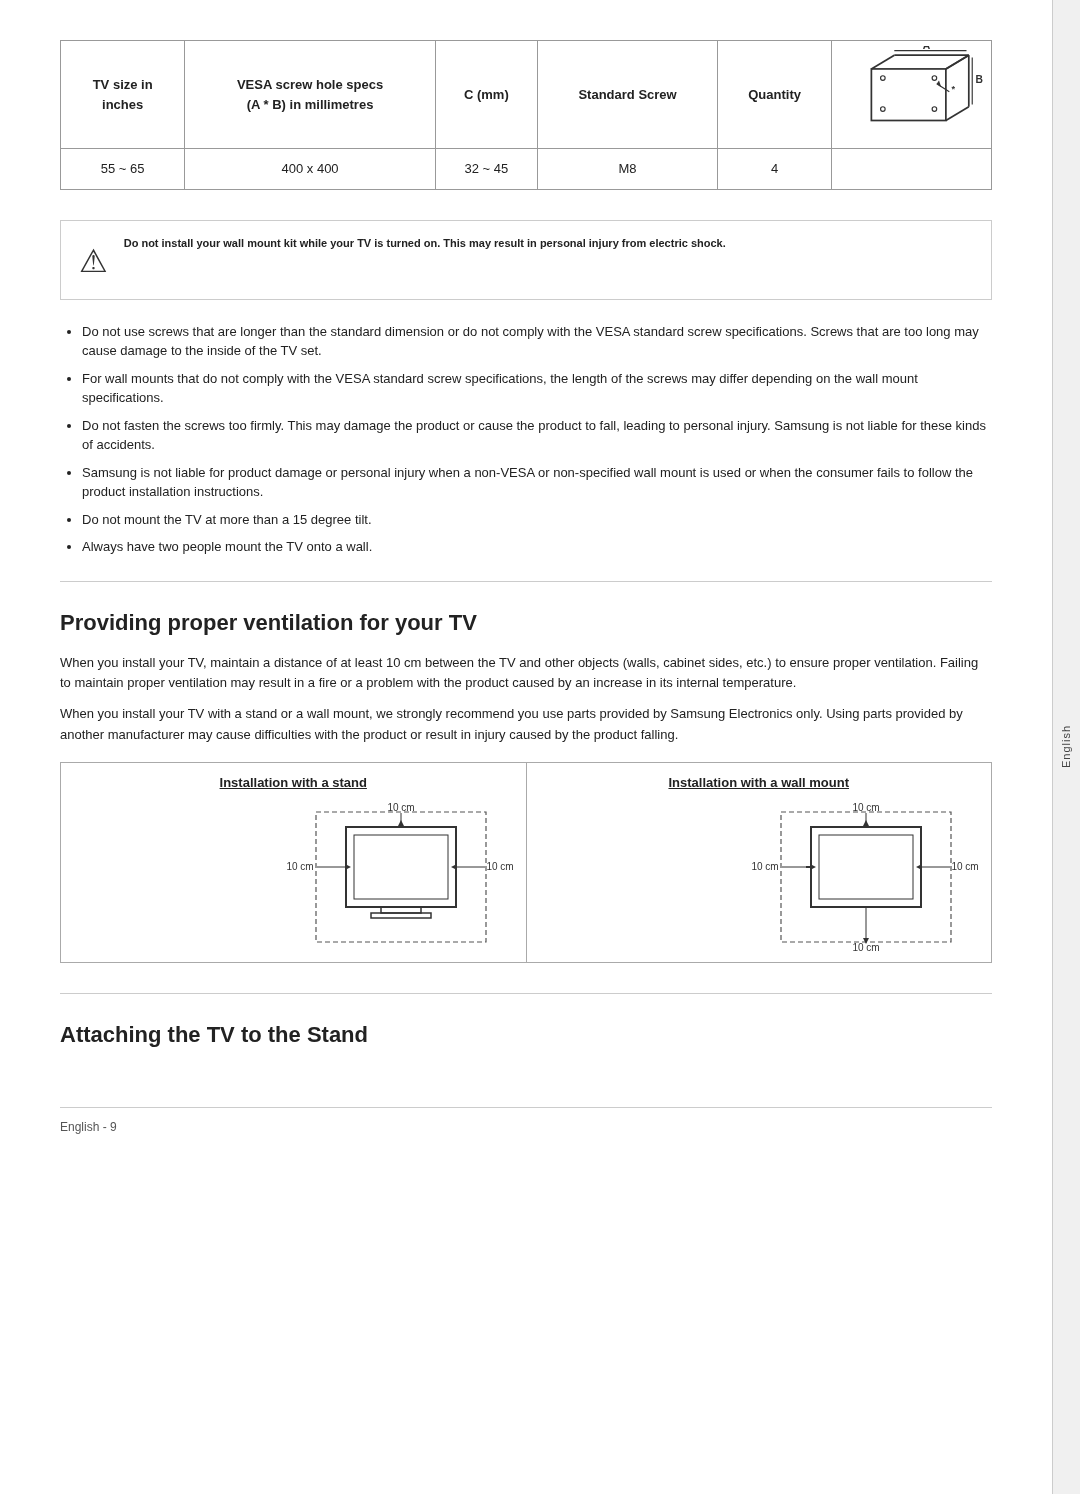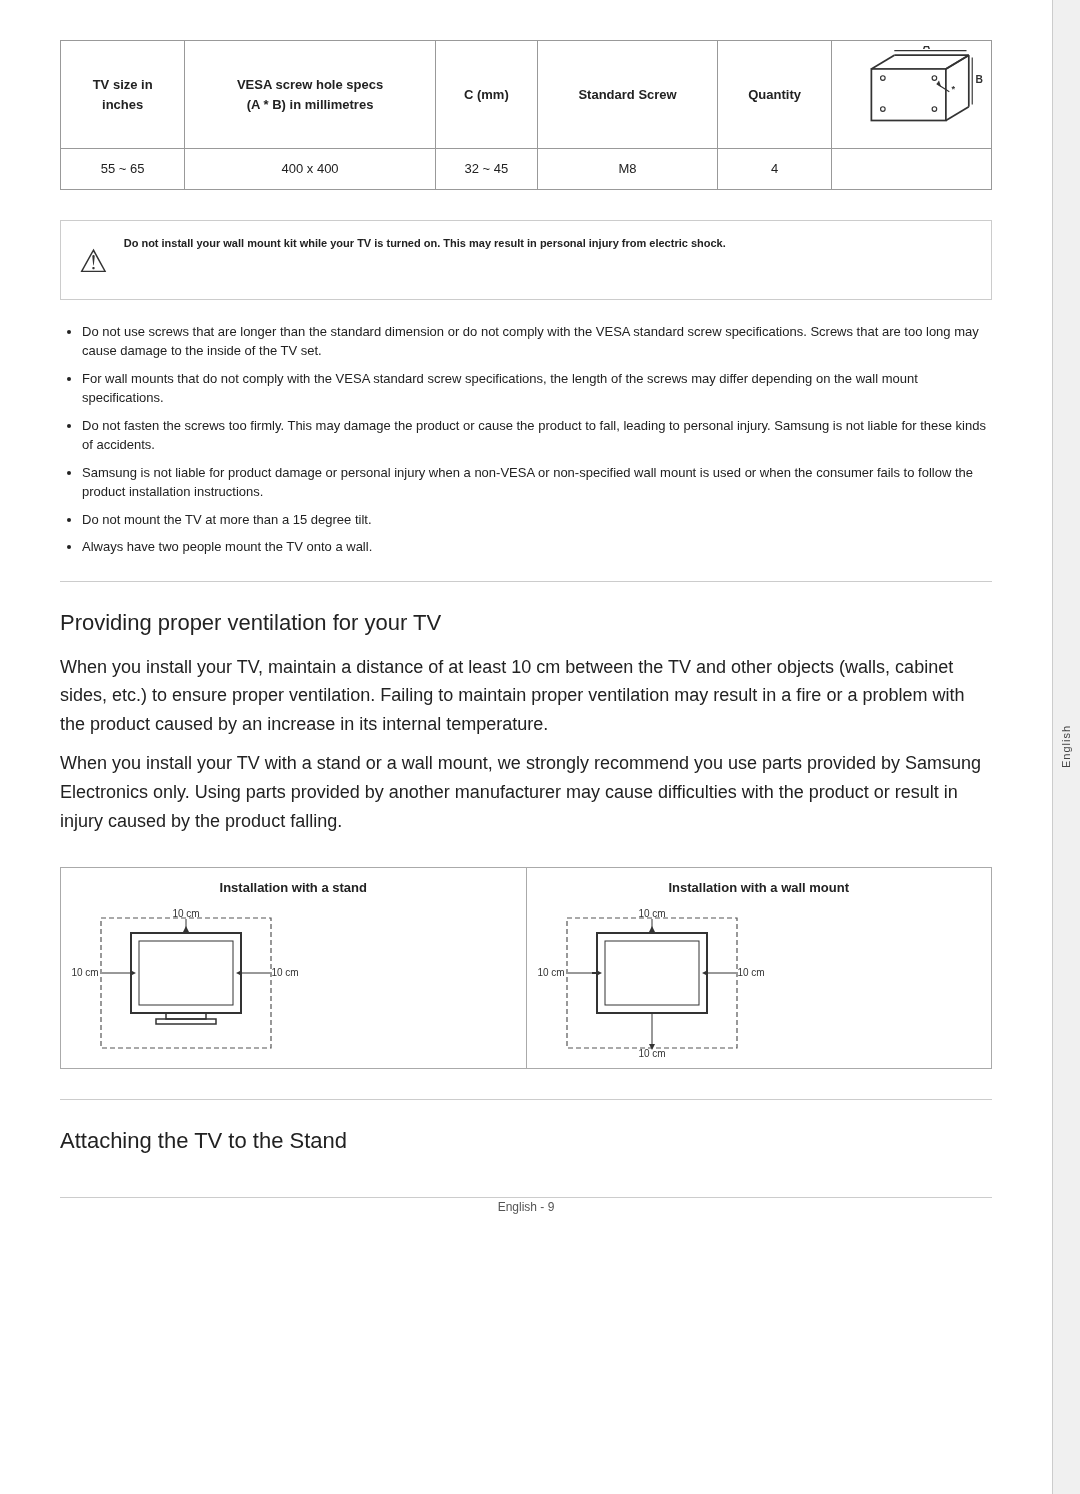--- a/index.html
+++ b/index.html
@@ -86,67 +86,69 @@
     }
     .bullet-list li {
       margin-bottom: 8px;
       font-size: 13px;
       line-height: 1.5;
     }
 
     
     .section-heading {
       font-size: 22px;
-      font-weight: normal;
+      font-weight: bold;
       margin-bottom: 14px;
       margin-top: 8px;
     }
 
     
     .body-para {
-      font-size: 18px;
+      font-size: 13px;
       line-height: 1.6;
       margin-bottom: 10px;
     }
 
     
     .diagrams-container {
       display: flex;
       border: 1px solid #aaa;
       margin-bottom: 30px;
-      margin-top: 32px;
+      margin-top: 16px;
+      text-decoration: underline;
     }
     .diagram-panel {
       flex: 1;
       padding: 10px;
       display: flex;
       flex-direction: column;
       align-items: center;
     }
     .diagram-panel:first-child {
       border-right: 1px solid #aaa;
     }
     .diagram-title {
       font-size: 13px;
       font-weight: bold;
       margin-bottom: 10px;
       text-align: center;
     }
     .diagram-svg-area {
       width: 100%;
       display: flex;
-      justify-content: flex-start;
+      justify-content: flex-end;
     }
 
     
     .page-footer {
-      text-align: center;
+      text-align: left;
       font-size: 12px;
       color: #555;
-      margin-top: 40px;
+      margin-top: 56px;
+      padding-top: 10px;
       border-top: 1px solid #ccc;
     }
 
     .divider-line {
       border: none;
       border-top: 1px solid #ccc;
       margin: 24px 0;
     }
   </style>
 </head>

